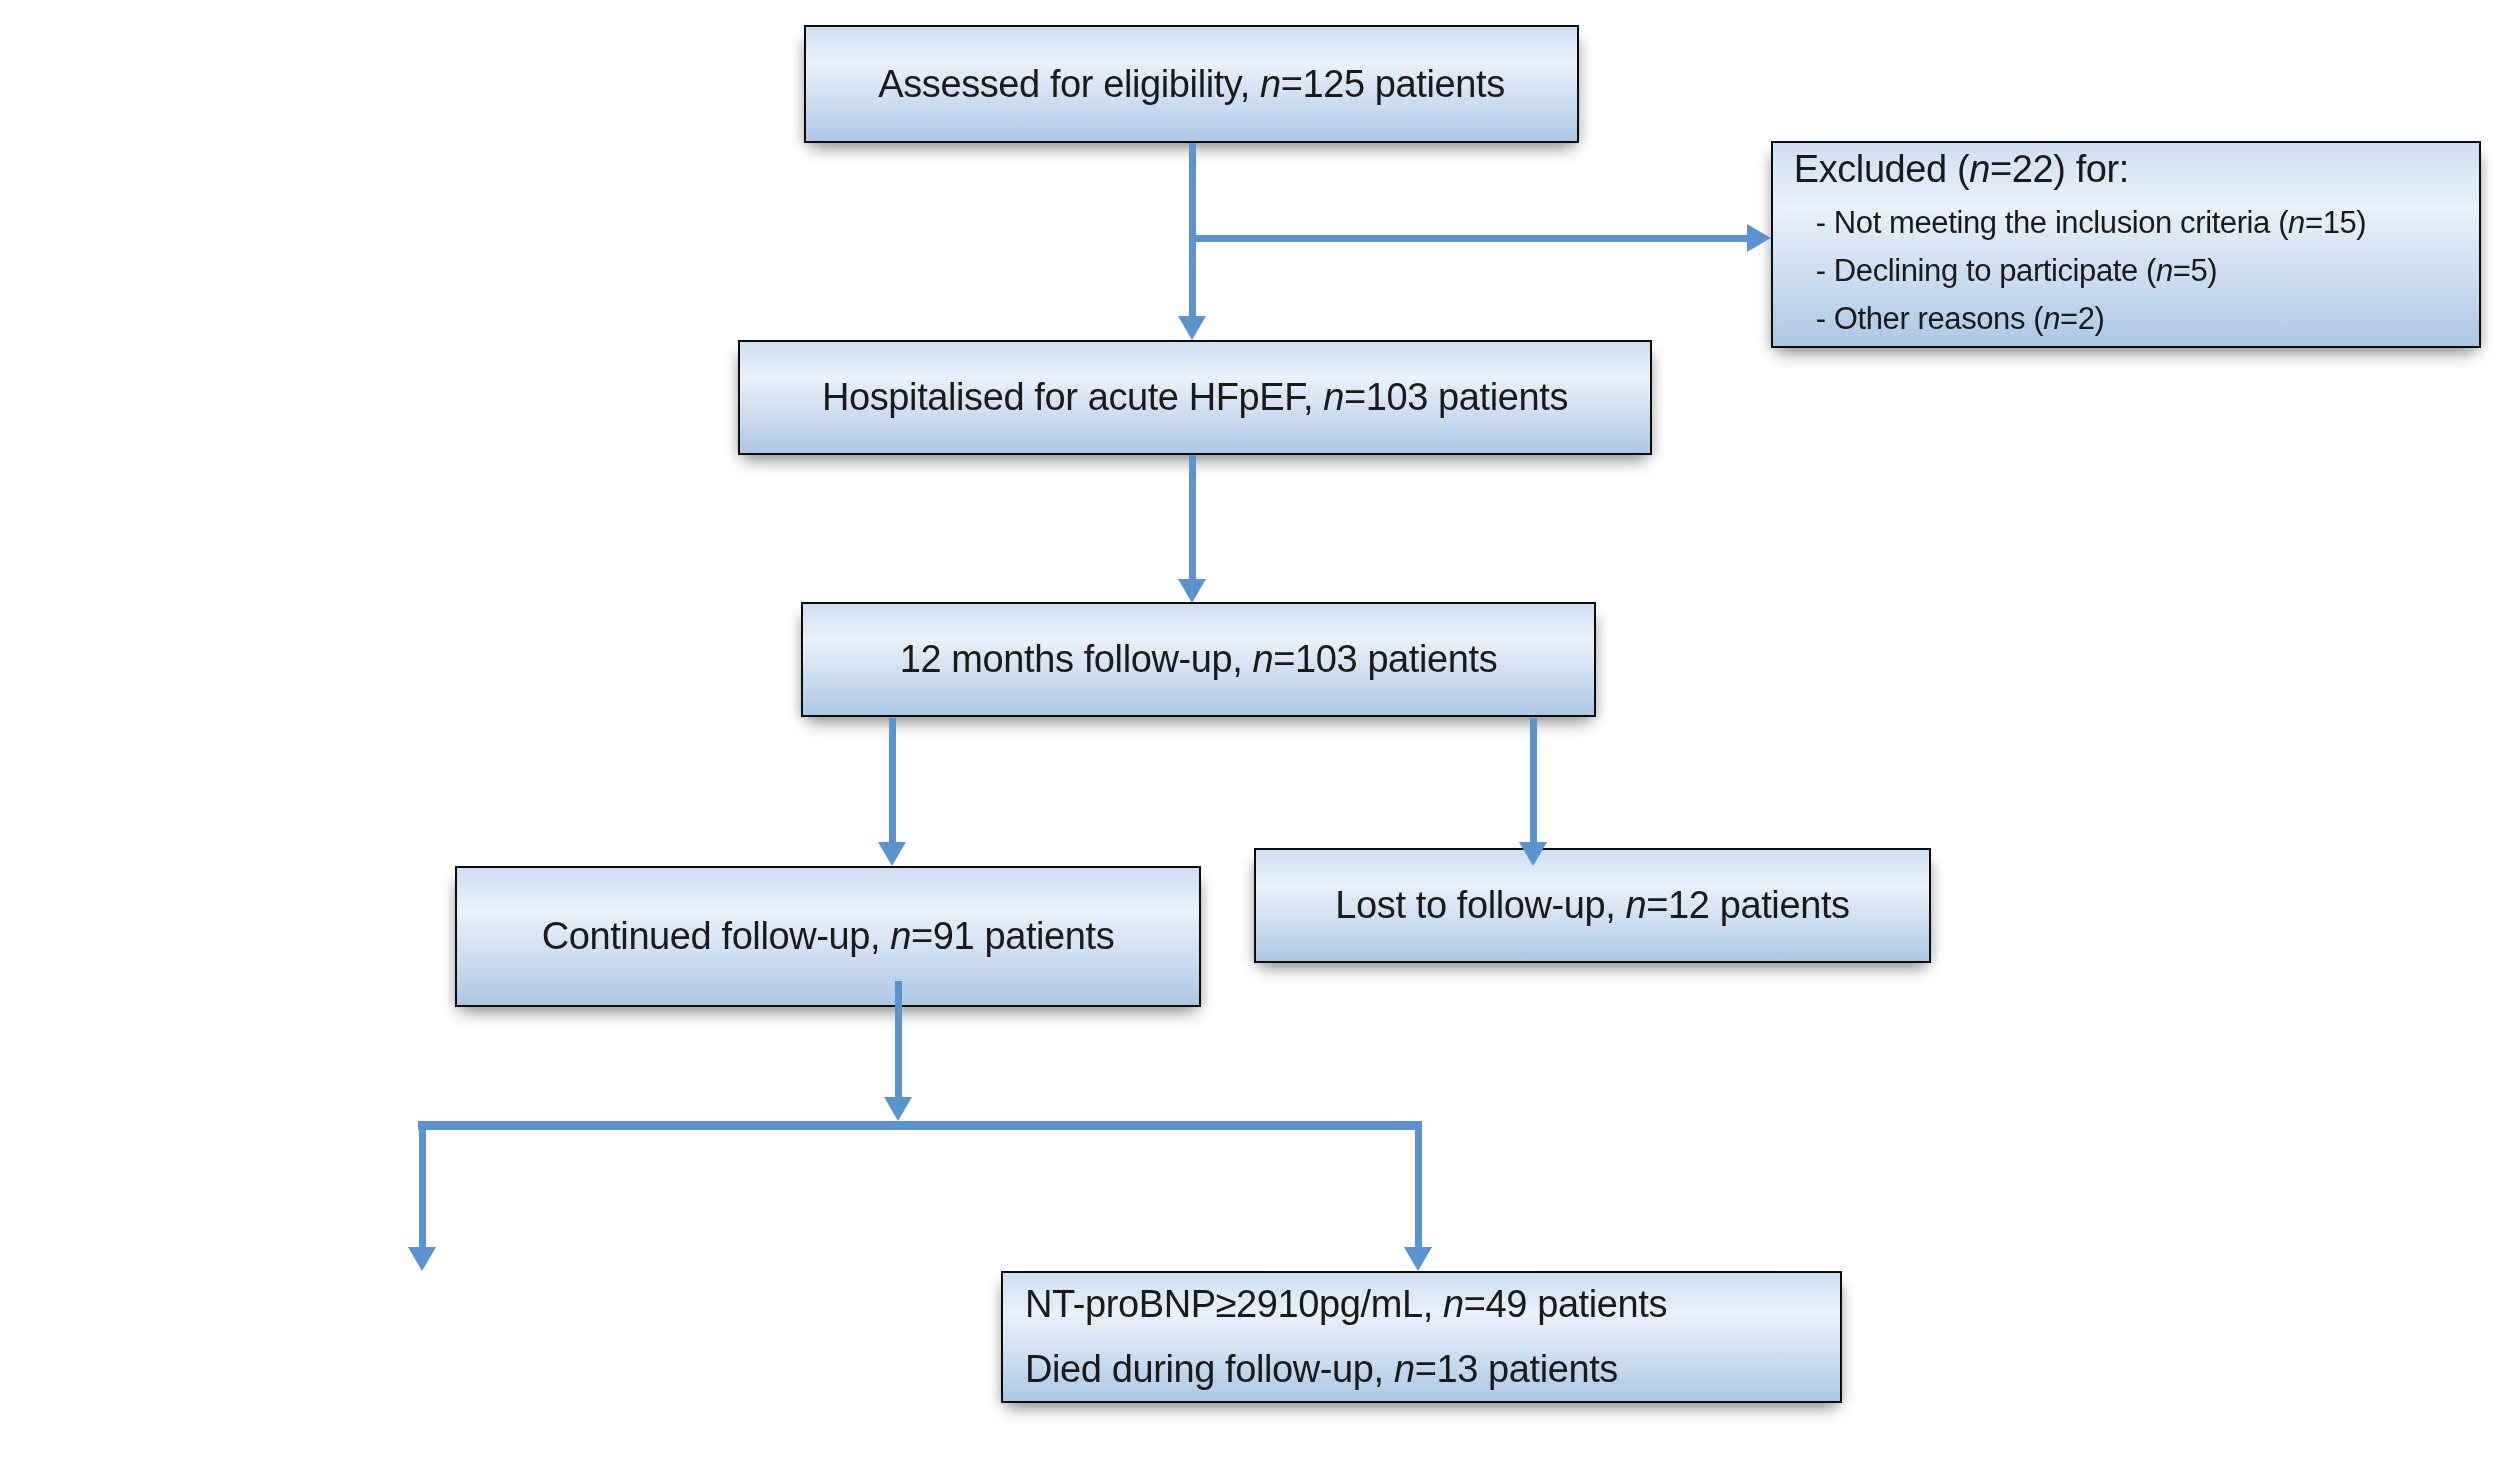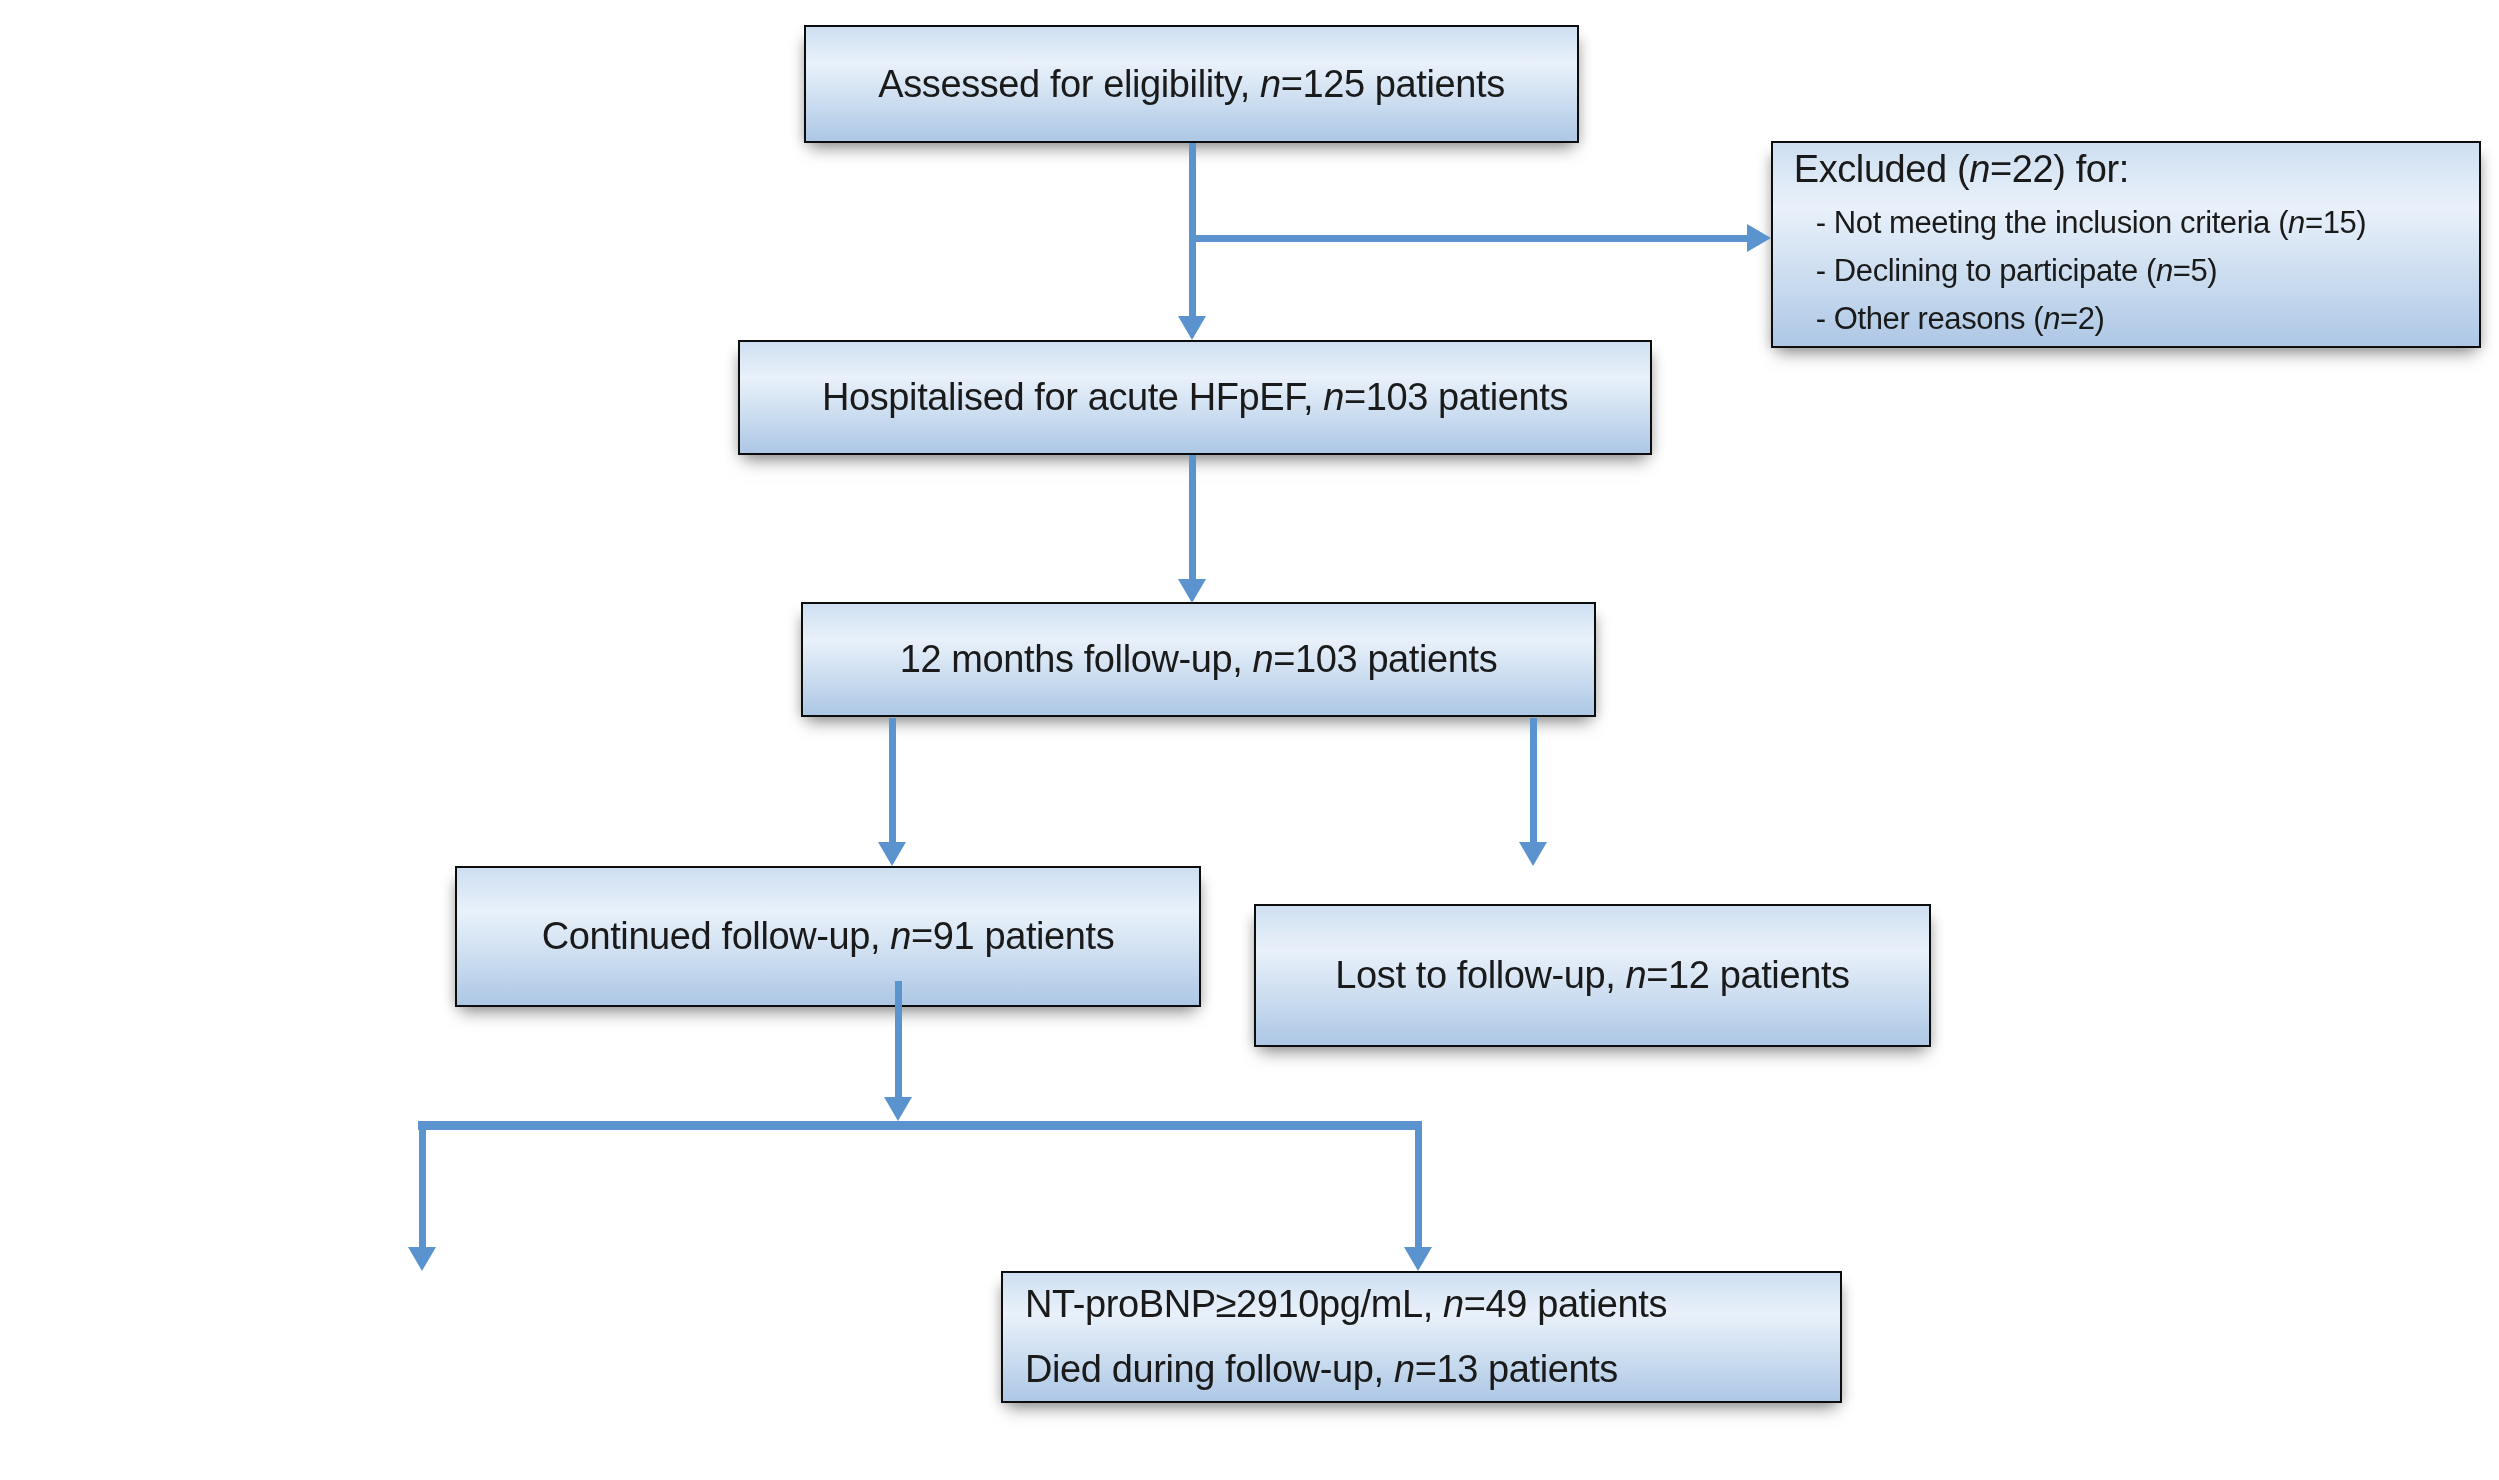--- a/index.html
+++ b/index.html
@@ -65,21 +65,21 @@
     <span>Hospitalised for acute HFpEF, <i>n</i>=103 patients</span>
   </div>
 
   <div class="fbox" style="left:801px;top:602px;width:795px;height:115px;">
     <span>12 months follow-up, <i>n</i>=103 patients</span>
   </div>
 
   <div class="fbox" style="left:455px;top:866px;width:746px;height:141px;">
     <span>Continued follow-up, <i>n</i>=91 patients</span>
   </div>
-  <div class="fbox" style="left:1254px;top:904px;width:677px;height:143px;">
+  <div class="fbox" style="left:1254px;top:848px;width:677px;height:115px;">
     <span>Lost to follow-up, <i>n</i>=12 patients</span>
   </div>
 
   <div class="fbox multiline pad-left" style="left:1001px;top:1271px;width:841px;height:132px;">
     <span class="bline">NT-proBNP≥2910pg/mL, <i>n</i>=49 patients</span>
     <span class="bline">Died during follow-up, <i>n</i>=13 patients</span>
   </div>
 
   <div class="vline" style="left:1189px;top:143px;height:175px;"></div>
   <div class="ah-down" style="left:1178px;top:316px;"></div>

